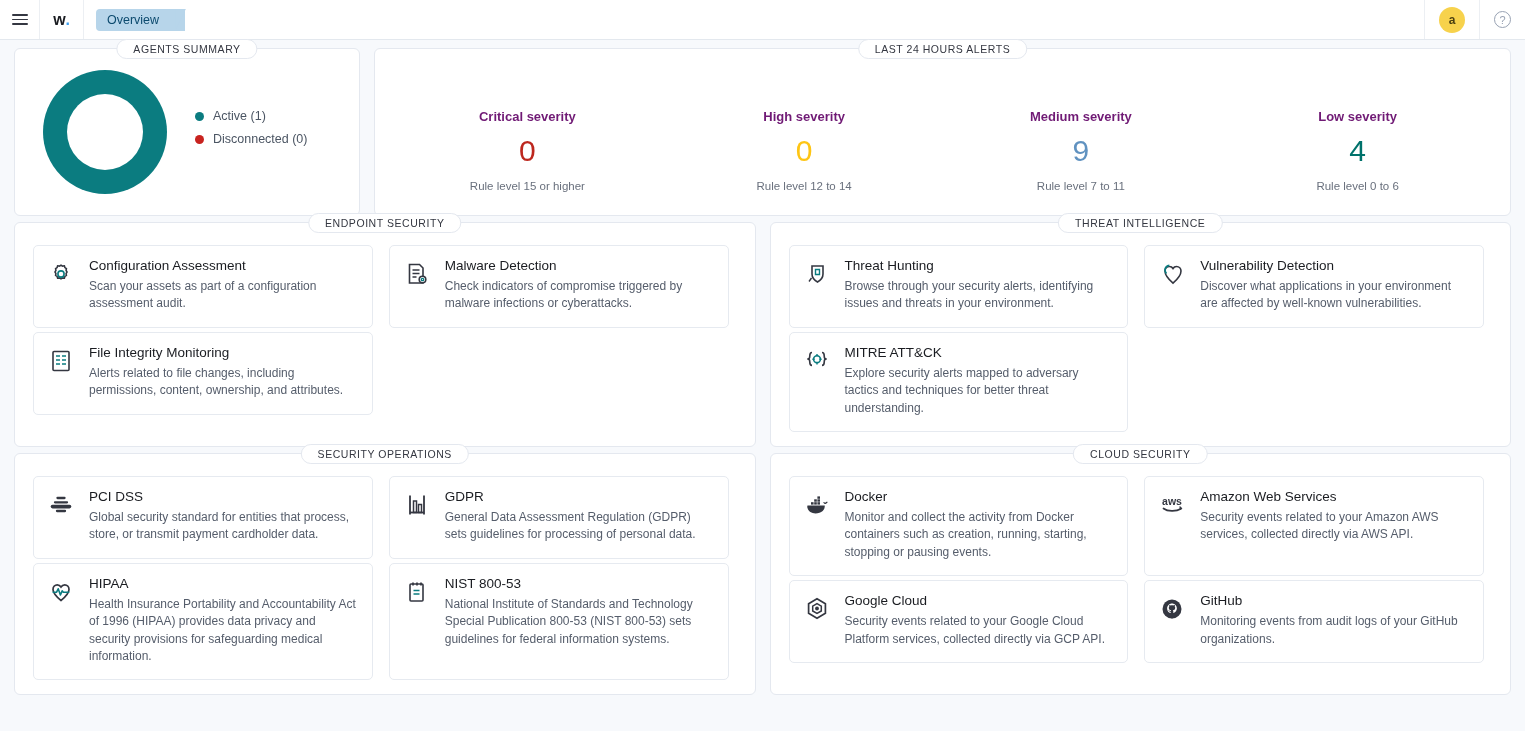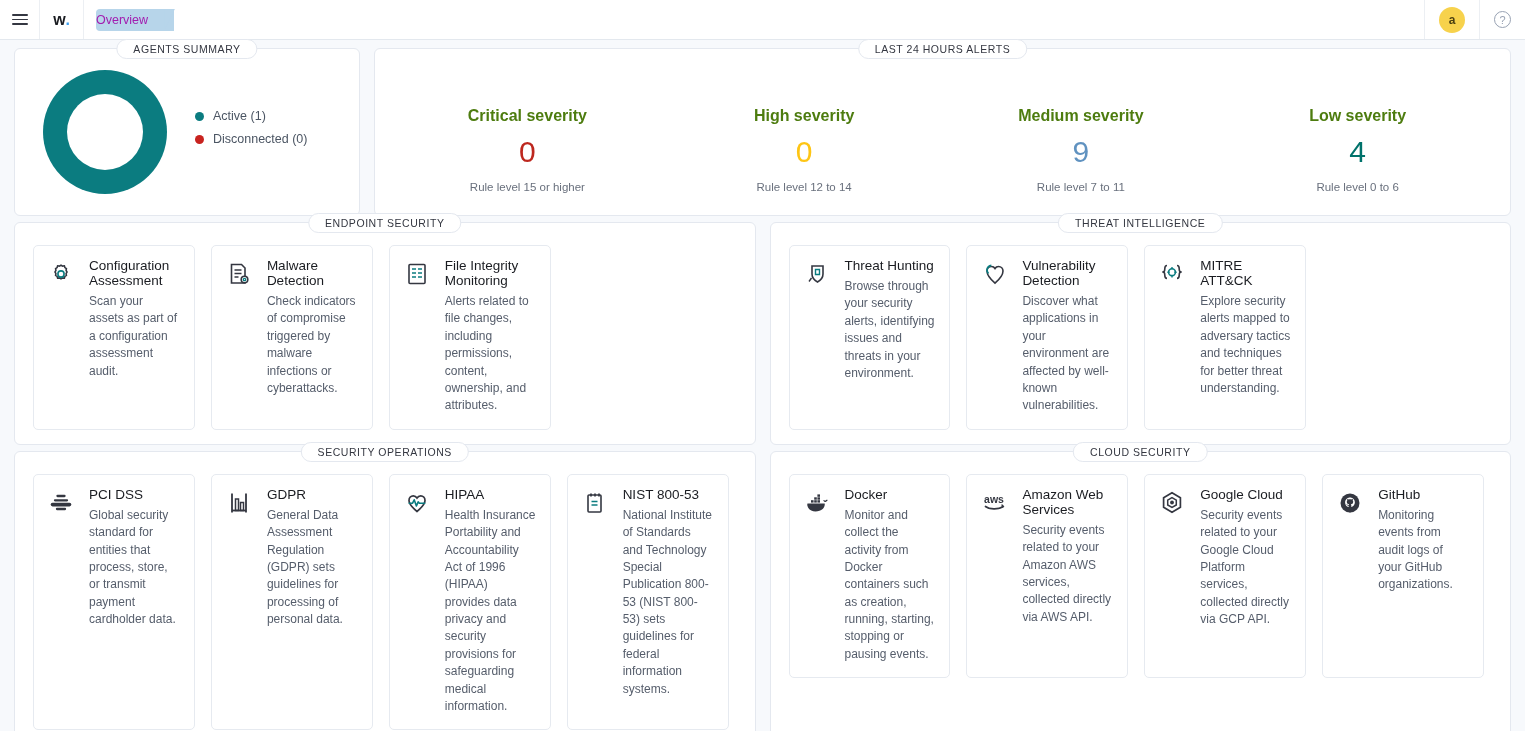--- a/index.html
+++ b/index.html
@@ -20,23 +20,23 @@
   }
   .tb-cell { display: flex; align-items: center; justify-content: center; }
   .tb-burger { width: 40px; border-right: 1px solid #eceff3; cursor: pointer; }
   .burger span { display:block; width:16px; height:1.6px; background:#343741; margin:3px 0; border-radius:1px; }
   .tb-logo { width: 44px; border-right: 1px solid #eceff3; font-weight: 700; font-size: 16px; color:#1a1c21; letter-spacing:-.3px;}
   .tb-logo .dot { color:#3b9ff0; }
   .tab-wrap { display:flex; align-items:center; padding-left: 12px; }
   .tab {
     position: relative;
     background: #b7d5ea;
-    color: #a21caf;
+    color: #0c4a6e;
     font-size: 12.5px;
-    padding: 4px 26px 4px 0;
+    padding: 4px 26px 4px 11px;
     border-radius: 4px 0 0 4px;
     cursor: pointer;
     white-space: nowrap;
   }
   .tab::after {
     content:""; position:absolute; right:-10px; top:0; bottom:0; width:20px;
     background:#b7d5ea;
     clip-path: polygon(0 0, 55% 0, 0% 100%, 0 100%);
   }
   .tb-right { margin-left: auto; display: flex; align-items: stretch; }
@@ -79,27 +79,27 @@
   .donut::after {
     content:""; position:absolute; inset: 24px; border-radius:50%; background:#fff;
   }
   .legend { margin-left: 28px; }
   .legend-row { display:flex; align-items:center; font-size: 12.5px; color:#4b5563; margin-bottom: 9px; }
   .dot-sm { width: 9px; height: 9px; border-radius: 50%; margin-right: 9px; flex:none; }
 
   
   .alerts { flex: 1; height: 168px; display: flex; align-items: center; }
   .sev { flex: 1; text-align: center; cursor: pointer; }
-  .sev-title { font-size: 16px; font-weight: 600; color: #4d7c0f; margin-top: 36px; }
+  .sev-title { font-size: 13px; font-weight: 600; color: #701a75; margin-top: 36px; }
   .sev-count { font-size: 30px; font-weight: 400; margin: 12px 0 14px; line-height: 1; }
   .sev-sub { font-size: 11.5px; color: #69707d; }
 
   
   .modpanel { flex: 1; padding: 22px 26px 14px 18px; }
-  .mods { display: grid; grid-template-columns: 1fr 1fr 1fr 1fr; gap: 4px 16px; }
+  .mods { display: grid; grid-template-columns: 1fr 1fr; gap: 4px 16px; }
   .mod {
     border: 1px solid #e6eaf0; border-radius: 5px;
     padding: 12px 14px 14px 12px;
     display: flex; gap: 13px; cursor: pointer;
     background:#fff;
   }
   .mod-ic { width: 30px; height: 30px; flex: none; margin-top: 1px; }
   .mod-ic svg { width: 30px; height: 30px; display:block; }
   .mod-name { font-size: 13.5px; color: #1a1c21; margin-bottom: 5px; }
   .mod-desc { font-size: 12px; line-height: 1.45; color: #555d6b; }

